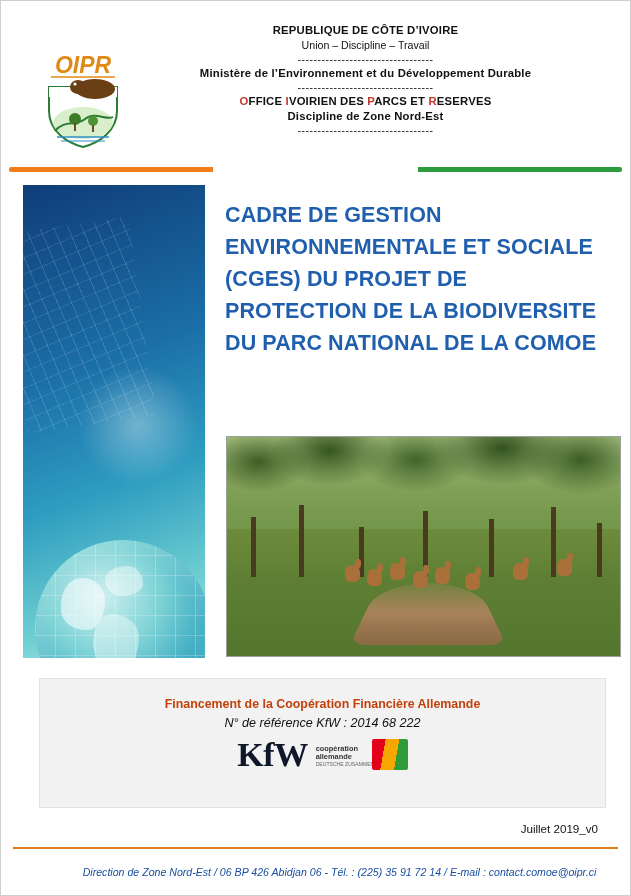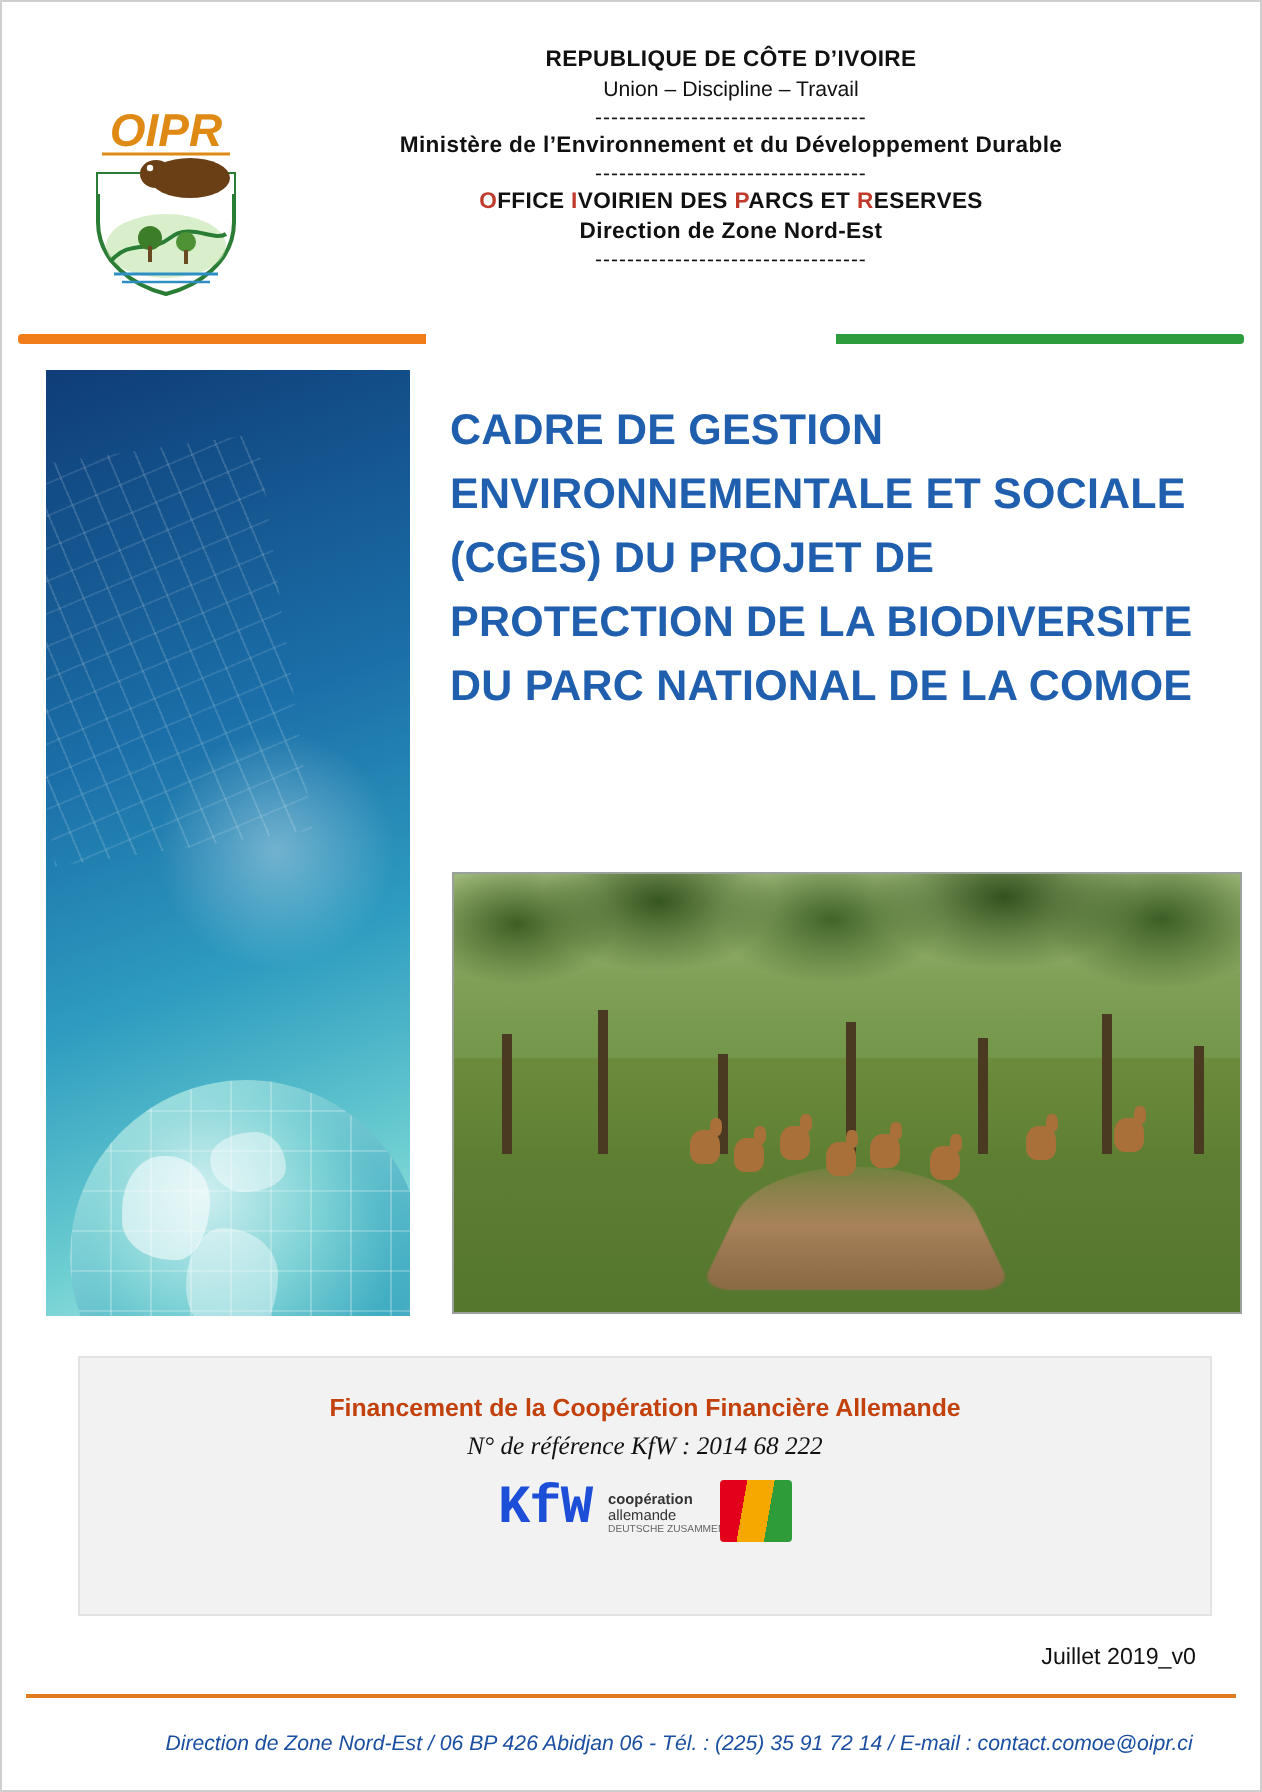--- a/index.html
+++ b/index.html
@@ -243,38 +243,38 @@
   }
   .funding-l1 {
     text-align: center;
     font-weight: bold;
     font-size: 12.4px;
     color: #c2410c;
     margin-top: 18px;
   }
   .funding-l2 {
     text-align: center;
-    font-family: Liberation Serif, serif;
+    font-family: Liberation Sans, sans-serif;
     font-style: italic;
     font-size: 12.6px;
     color: #111;
     margin-top: 5px;
   }
   .kfw-row {
     display: flex;
     align-items: center;
     justify-content: center;
     gap: 8px;
     margin-top: 9px;
   }
   .kfw-word {
-    font-family: Liberation Mono, monospace;
+    font-family: Liberation Serif, serif;
     font-weight: bold;
-    font-size: 27px;
-    color: #1d4ed8;
+    font-size: 34px;
+    color: #0f172a;
     letter-spacing: -0.5px;
     line-height: 31px;
   }
   .coop-badge {
     position: relative;
     width: 92px;
     height: 31px;
   }
   .coop-badge .stripes {
     position: absolute;
@@ -288,21 +288,21 @@
     left: 0; top: 5px;
     font-size: 7.4px;
     color: #333;
     font-weight: bold;
   }
   .coop-badge .coop-t2 {
     position: absolute;
     left: 0; top: 13px;
     font-size: 7.4px;
     color: #333;
-    font-weight: normal;
+    font-weight: bold;
   }
   .coop-badge .coop-t3 {
     position: absolute;
     left: 0; top: 22px;
     font-size: 5.1px;
     color: #666;
   }
 
   .date-line {
     position: absolute;
@@ -368,21 +368,21 @@
 
     <div class="header-text">
       <div class="h-line h-bold">REPUBLIQUE DE CÔTE D’IVOIRE</div>
       <div class="h-small">Union – Discipline – Travail</div>
       <div class="h-dashes">----------------------------------</div>
       <div class="h-line h-bold">Ministère de l’Environnement et du Développement Durable</div>
       <div class="h-dashes">----------------------------------</div>
       <div class="h-line h-bold">
         <span class="red-cap">O</span><span>FFICE </span><span class="red-cap">I</span><span>VOIRIEN DES </span><span class="red-cap">P</span><span>ARCS ET </span><span class="red-cap">R</span><span>ESERVES</span>
       </div>
-      <div class="h-line h-bold">Direction de Zone Nord-Est</div>
+      <div class="h-line h-bold">Discipline de Zone Nord-Est</div>
       <div class="h-dashes">----------------------------------</div>
     </div>
   </div>
 
   <div class="tricolor">
     <span class="tc-orange"></span>
     <span class="tc-white"></span>
     <span class="tc-green"></span>
   </div>
 

